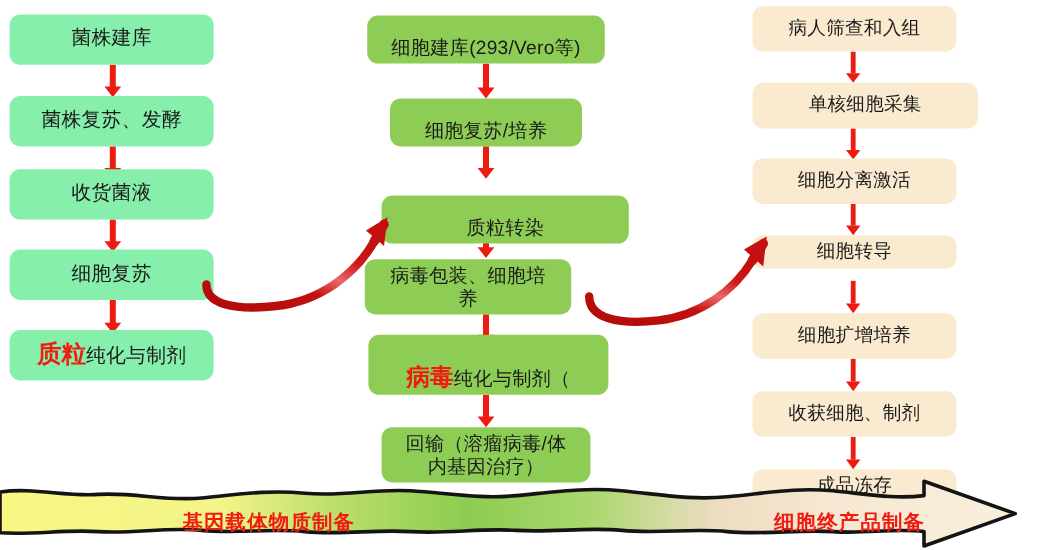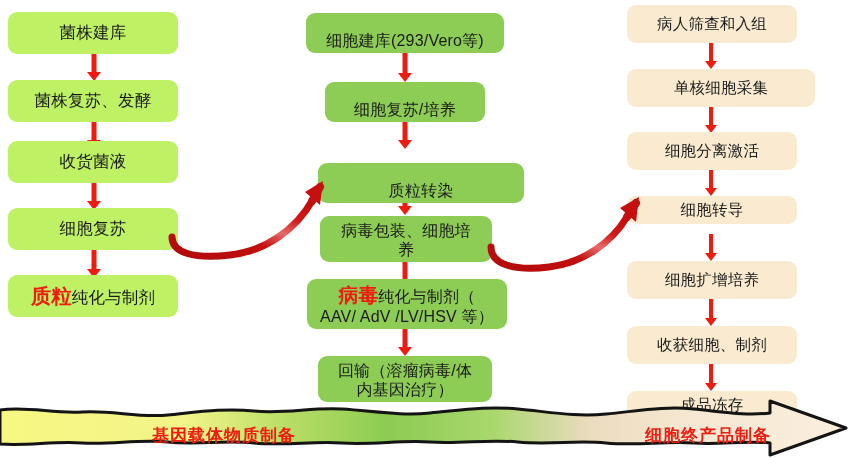--- a/index.html
+++ b/index.html
@@ -25,21 +25,21 @@
     text-align:center;
     border-radius:9px;
     color:#1a1a1a;
     line-height:1.16;
     padding:2px 6px;
     letter-spacing:0.2px;
     z-index:3;
   }
   .node .txt{display:block;width:100%;}
 
-  .col1 .node{background:#bef264;font-size:16.5px;}
+  .col1 .node{background:#86efac;font-size:16.5px;}
   .col2 .node{background:#8ecd55;font-size:16px;align-items:flex-end;}
   .col3 .node{background:#faebd0;font-size:15.5px;}
 
   .node.two-line{line-height:1.22;}
 
   .hl{color:#ee1c11;font-weight:bold;font-size:1.24em;letter-spacing:0px;}
 
   
   .conn{
     position:absolute;
@@ -157,30 +157,30 @@
     </div>
 
     <div class="node" style="left:318px;top:163px;width:206px;height:40px;">
       <span class="txt">质粒转染</span>
     </div>
     <div class="conn" style="left:397px;top:188px;width:16px;height:27px;">
       <div class="stem" style="height:19px;"></div>
         <div class="head"></div>
     </div>
 
-    <div class="node two-line" style="left:320px;top:216px;width:172px;height:46px;">
+    <div class="node two-line" style="left:304px;top:216px;width:172px;height:46px;">
       <span class="txt"><span>病毒包装、细胞培</span><br><span>养</span></span>
     </div>
     <div class="conn" style="left:397px;top:262px;width:16px;height:26px;">
       <div class="stem" style="height:18px;"></div>
         <div class="head"></div>
     </div>
 
     <div class="node two-line" style="left:307px;top:279px;width:200px;height:50px;">
-      <span class="txt"><span class="hl">病毒</span><span>纯化与制剂（</span><br><span>AAV/ AdV /LV/HSV 等）</span></span>
+      <span class="txt"><span class="hl">病毒</span><span>纯化与制剂（</span><br></span>
     </div>
     <div class="conn" style="left:397px;top:329px;width:16px;height:27px;">
       <div class="stem" style="height:19px;"></div>
         <div class="head"></div>
     </div>
 
     <div class="node two-line" style="left:318px;top:356px;width:174px;height:46px;">
       <span class="txt"><span>回输（溶瘤病毒/体</span><br><span>内基因治疗）</span></span>
     </div>
   </div>

